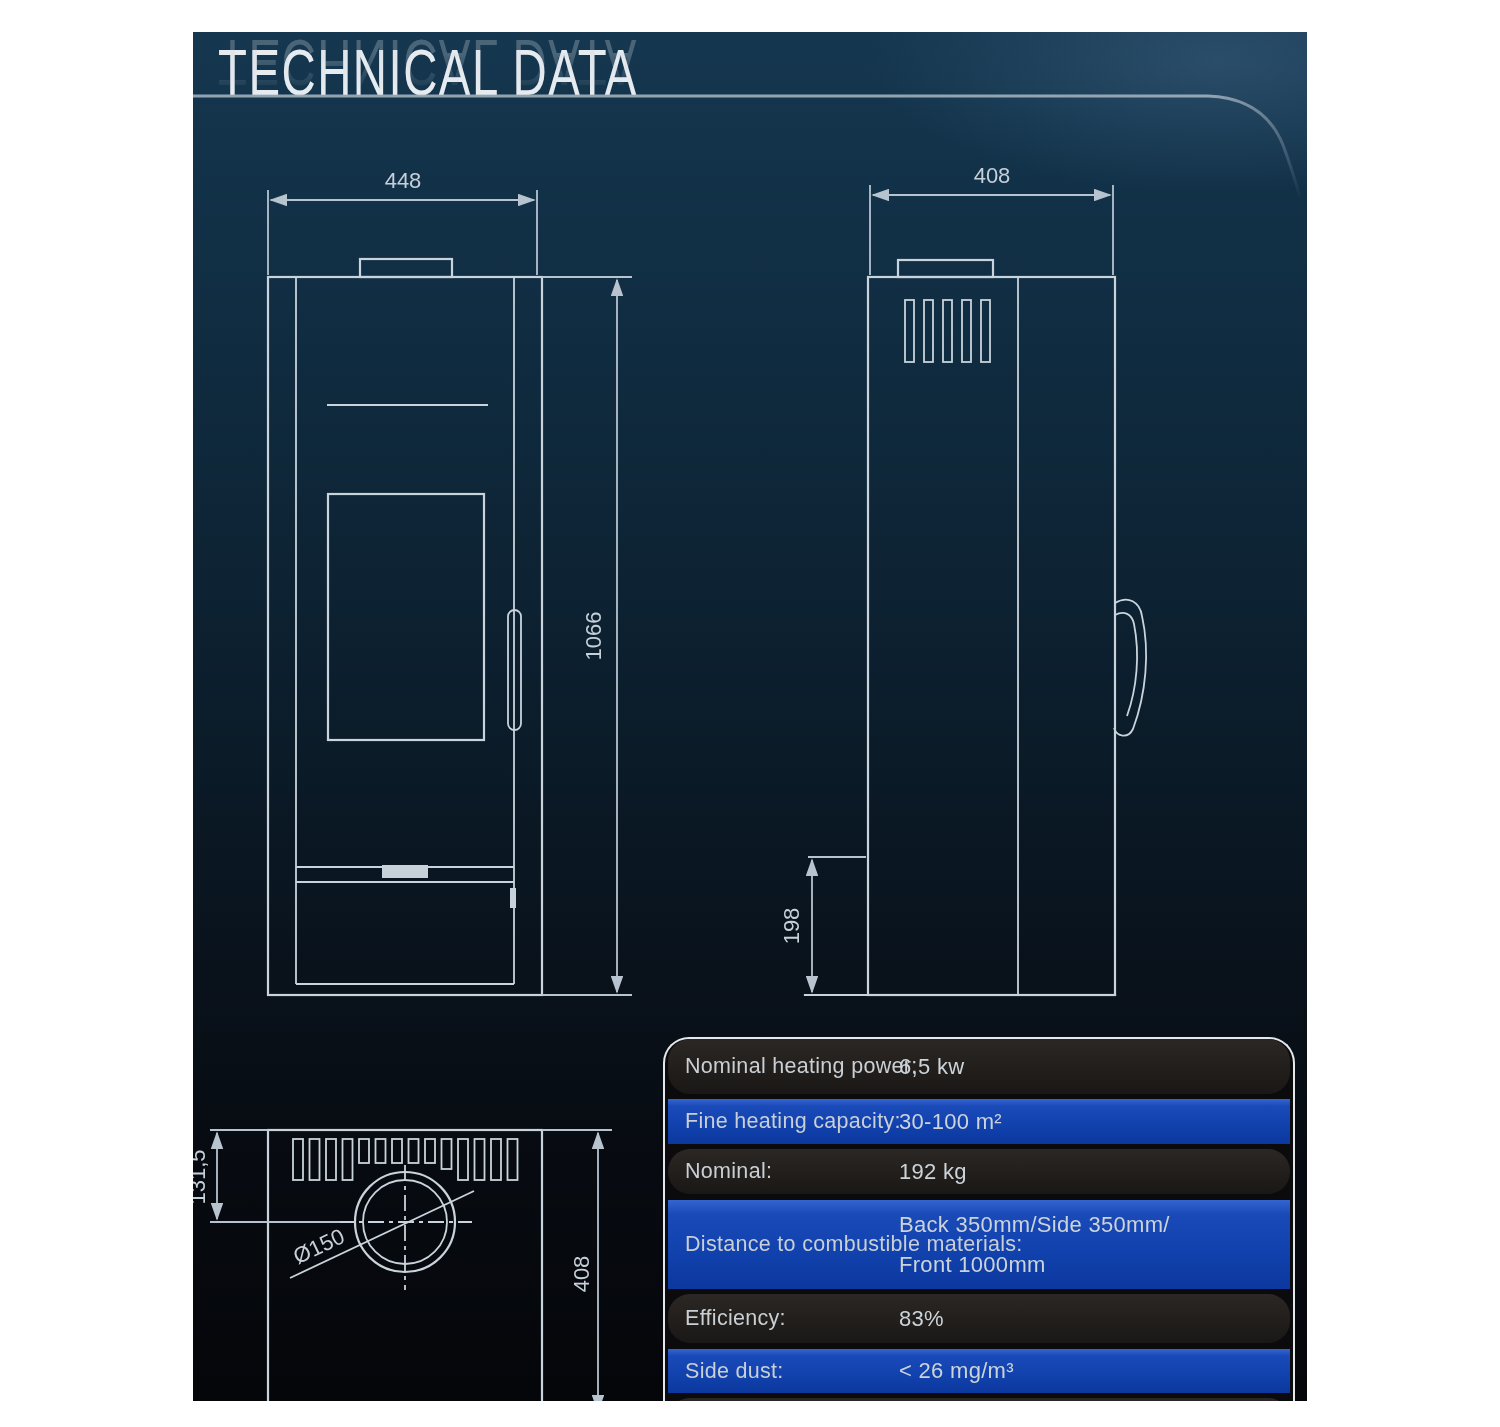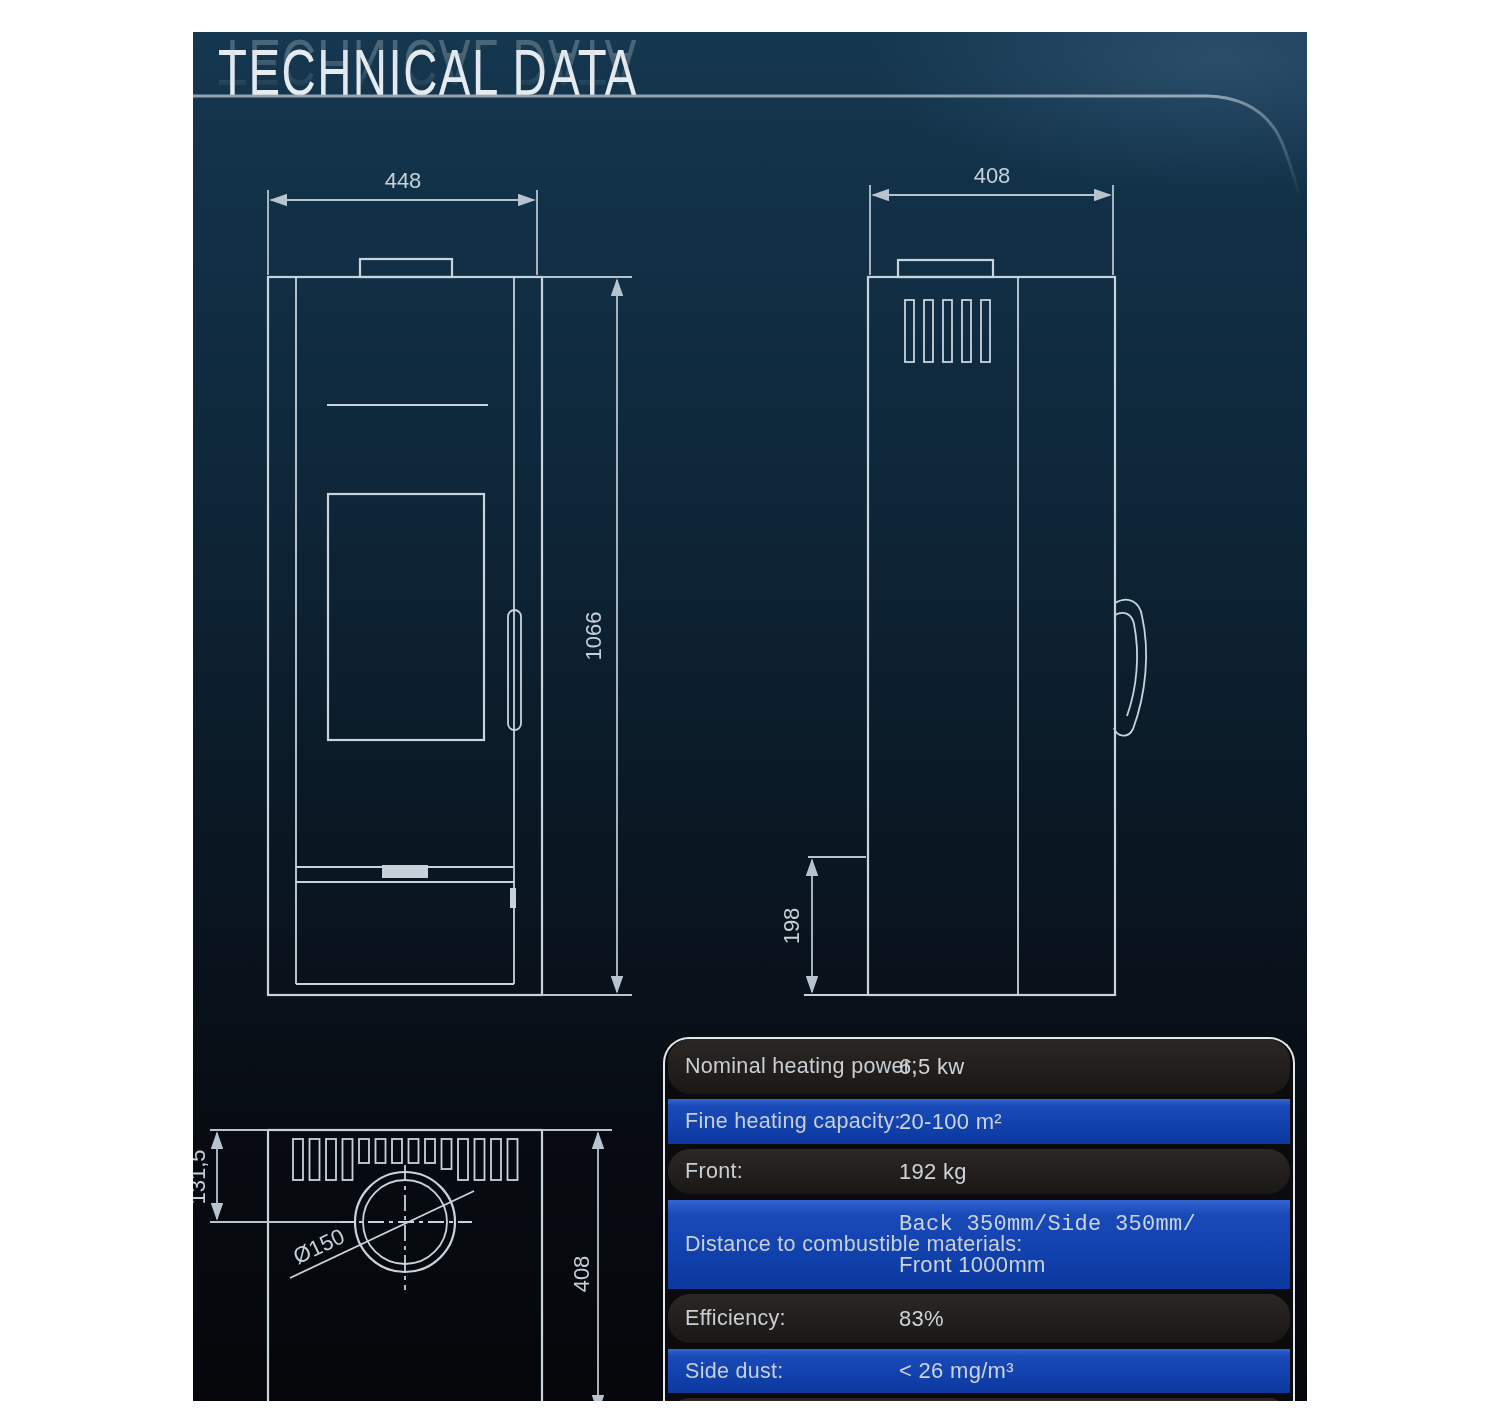--- a/index.html
+++ b/index.html
@@ -185,30 +185,30 @@
       </g>
     </svg>
 
     <div id="spec-table">
       <div class="row row-dark" style="top:0;height:55px;">
         <span class="lbl">Nominal heating power:</span>
         <span class="val">6,5 kw</span>
       </div>
       <div class="row row-blue" style="top:60px;height:45px;">
         <span class="lbl">Fine heating capacity:</span>
-        <span class="val">20-100 m²</span>
+        <span class="val">30-100 m²</span>
       </div>
       <div class="row row-dark" style="top:110px;height:45px;">
-        <span class="lbl">Front:</span>
+        <span class="lbl">Nominal:</span>
         <span class="val">192 kg</span>
       </div>
       <div class="row row-blue" style="top:161px;height:89px;padding-left:16px;">
         <span class="lbl">Distance to combustible materials:</span>
         <span class="val" style="line-height:40px;">
-          <span style="display:block;font-family:Liberation Mono, monospace;">Back 350mm/Side 350mm/</span>
+          <span style="display:block;">Back 350mm/Side 350mm/</span>
           <span style="display:block;">Front 1000mm</span>
         </span>
       </div>
       <div class="row row-dark" style="top:255px;height:49px;">
         <span class="lbl">Efficiency:</span>
         <span class="val">83%</span>
       </div>
       <div class="row row-blue" style="top:310px;height:44px;">
         <span class="lbl">Side dust:</span>
         <span class="val">&lt; 26 mg/m³</span>

